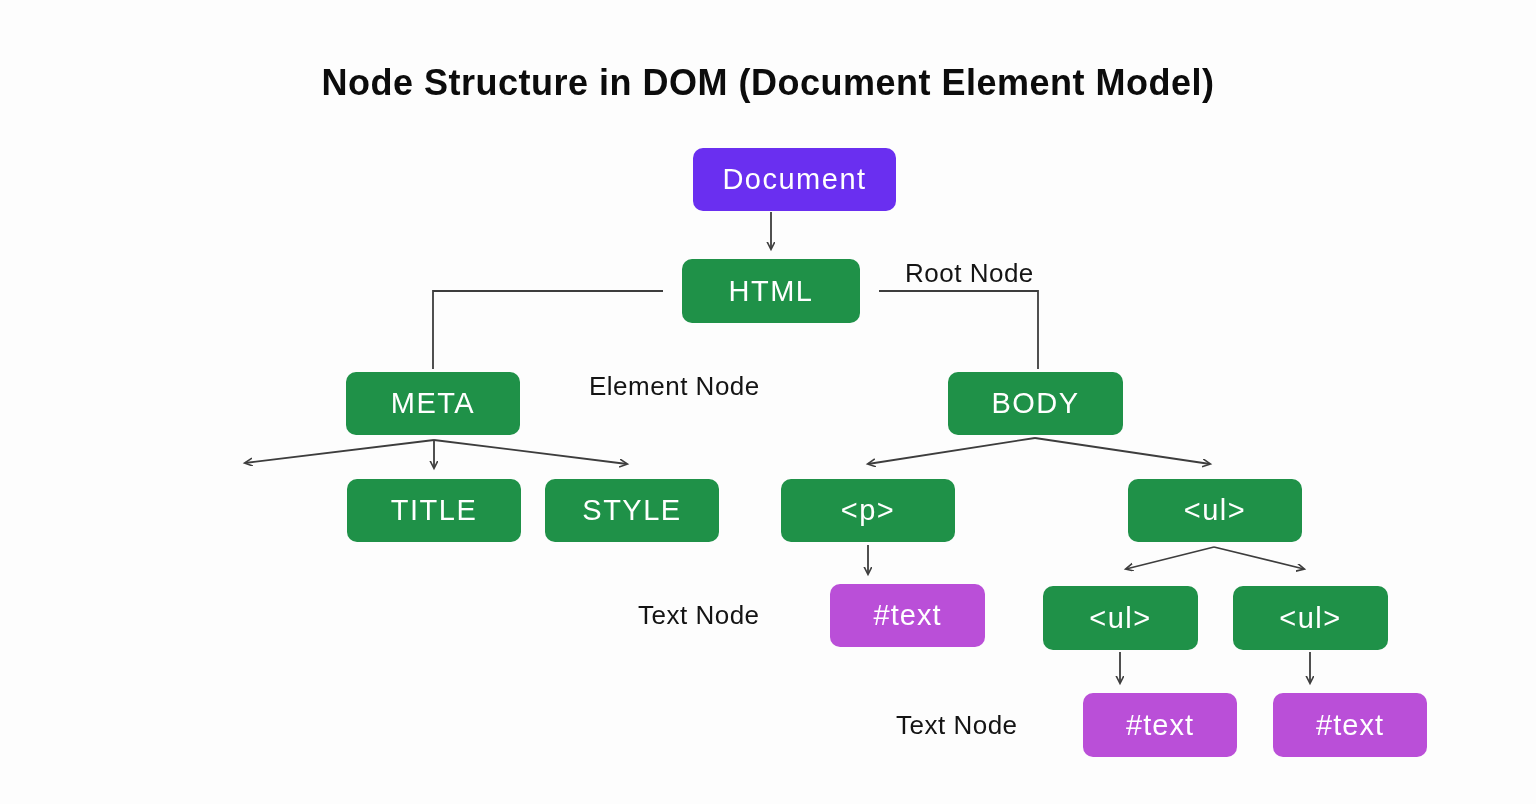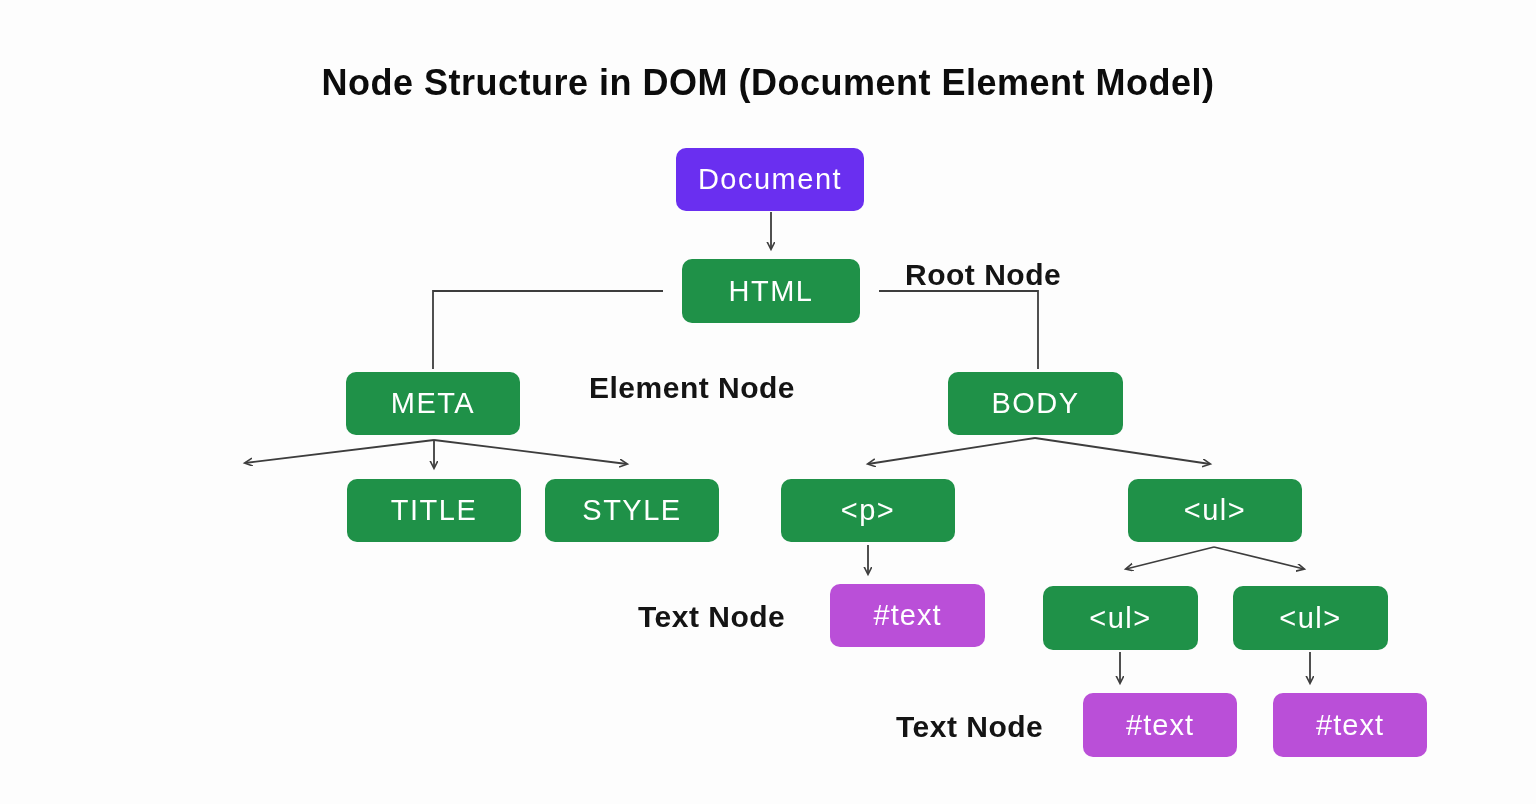--- a/index.html
+++ b/index.html
@@ -18,21 +18,21 @@
   }
   .node{
     position:absolute;display:flex;align-items:center;justify-content:center;
     border-radius:10px;color:var(--nodeText);font-size:29px;font-weight:500;
     letter-spacing:1.5px;
   }
   .node.purple{background:var(--purple);}
   .node.green{background:var(--green);}
   .node.magenta{background:var(--magenta);letter-spacing:1px;margin-left:40px;}
   .annot{
-    position:absolute;color:var(--labelText);font-size:30px;font-weight:700;
+    position:absolute;color:var(--labelText);font-size:26px;font-weight:400;
     letter-spacing:.5px;white-space:nowrap;
   }
   svg.wires{position:absolute;left:0;top:0;width:1536px;height:804px;}
   svg.wires path{fill:none;stroke:var(--lineColor);stroke-width:1.8px;}
 </style>
 </head>
 <body>
 
 <div class="canvas">
 
@@ -52,21 +52,21 @@
     <path d="M434 440 L627 464" marker-end="url(#arrow)"></path>
     <path d="M1035 438 L868 464" marker-end="url(#arrow)"></path>
     <path d="M1035 438 L1210 464" marker-end="url(#arrow)"></path>
     <path d="M868 545 L868 574" marker-end="url(#arrow)"></path>
     <path d="M1214 547 L1126 569" marker-end="url(#arrow)"></path>
     <path d="M1214 547 L1304 569" marker-end="url(#arrow)"></path>
     <path d="M1120 652 L1120 683" marker-end="url(#arrow)"></path>
     <path d="M1310 652 L1310 683" marker-end="url(#arrow)"></path>
   </svg>
 
-  <div class="node purple" style="left:676px;top:148px;width:188px;height:63px;">Document</div>
+  <div class="node purple" style="left:693px;top:148px;width:203px;height:63px;">Document</div>
 
   <div class="node green" style="left:682px;top:259px;width:178px;height:64px;">HTML</div>
 
   <div class="node green" style="left:346px;top:372px;width:174px;height:63px;">META</div>
 
   <div class="node green" style="left:948px;top:372px;width:175px;height:63px;">BODY</div>
 
 
   <div class="node green" style="left:347px;top:479px;width:174px;height:63px;">TITLE</div>
 

